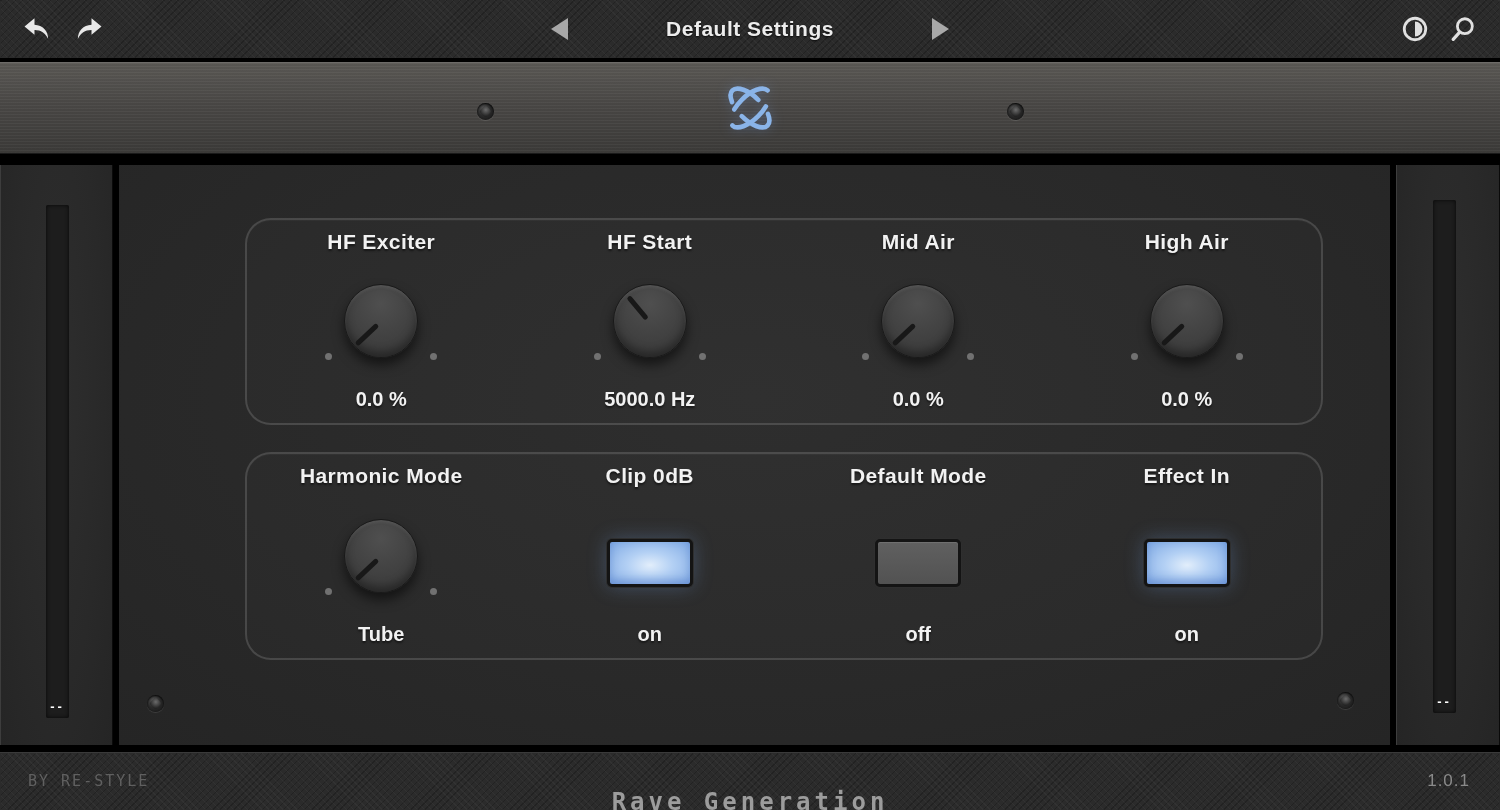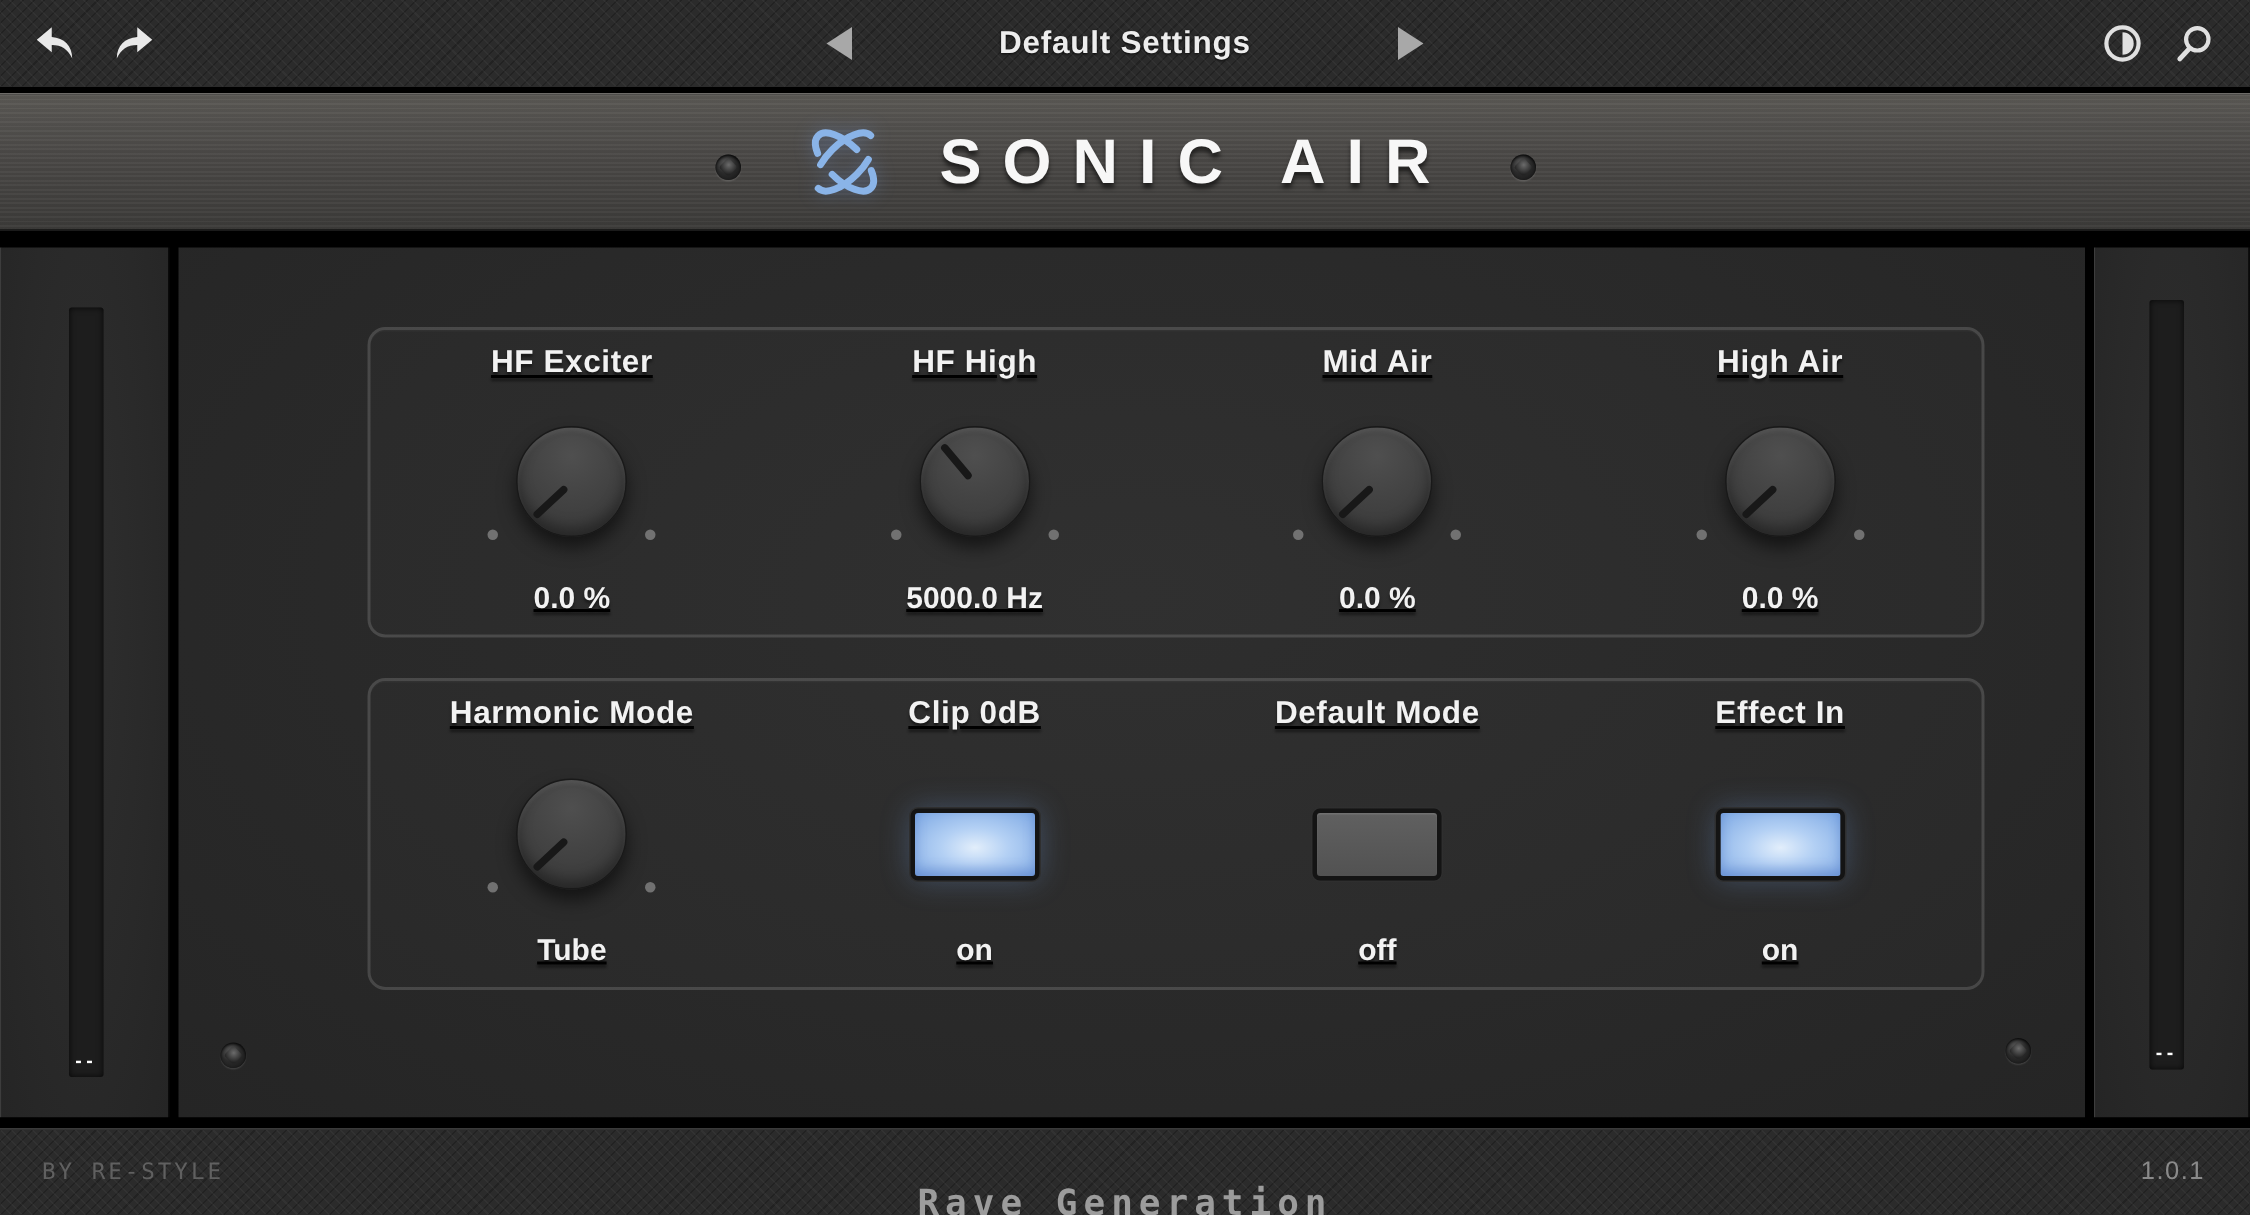--- a/index.html
+++ b/index.html
@@ -57,24 +57,24 @@
 
   .meter-track { position:absolute; width:23px; background:#1d1d1d; border-radius:2px;
     box-shadow:inset 0 0 4px rgba(0,0,0,0.8); }
   .mt-left  { left:45px; top:40px;  height:513px; }
   .mt-right { left:36px; top:35px;  height:513px; }
   .meter-val { position:absolute; bottom:4px; left:0; width:100%; text-align:center;
     color:#ffffff; font-size:13px; font-weight:bold; letter-spacing:3px; }
 
   
   .group { position:absolute; left:126px; width:1078px; height:207px;
-    border:2px solid rgba(150,150,150,0.28); border-radius:12px;
+    border:2px solid rgba(150,150,150,0.28); border-radius:26px;
     background:rgba(255,255,255,0.012);
     box-shadow:inset 0 1px 0 rgba(255,255,255,0.03);
-    display:flex;text-decoration:underline; }
+    display:flex; }
   .group1 { top:53px; }
   .group2 { top:287px; height:208px; }
   .ctl { flex:1 1 0; display:flex; flex-direction:column; align-items:center; }
   .ctl-label { margin-top:10px; color:#f2f2f2; font-size:21px; font-weight:bold;
     letter-spacing:0.4px; text-shadow:0 2px 2px rgba(0,0,0,0.5); white-space:nowrap; }
   .ctl-mid { flex:1 1 auto; display:flex; align-items:center; justify-content:center; }
   .ctl-value { margin-bottom:12px; color:#f2f2f2; font-size:20px; font-weight:bold;
     text-shadow:0 2px 2px rgba(0,0,0,0.5); }
 
   .knob-wrap { position:relative; width:164px; height:100px;
@@ -149,21 +149,20 @@
   <div class="header">
     <div class="screw" style="left:477px; top:40px;"></div>
     <div class="screw" style="left:1007px; top:40px;"></div>
     <div class="brand">
       <svg class="logo" viewBox="0 0 40 40">
         <g fill="none" stroke="#8ab4e8" stroke-width="3" stroke-linecap="round">
           <ellipse cx="20" cy="20" rx="16" ry="7.5" transform="rotate(45 20 20)" stroke-dasharray="27 11" stroke-dashoffset="8"></ellipse>
           <ellipse cx="20" cy="20" rx="16" ry="7.5" transform="rotate(-45 20 20)" stroke-dasharray="27 11" stroke-dashoffset="27"></ellipse>
         </g>
       </svg>
-      <div class="title">SONIC AIR</div>
     </div>
   </div>
   <div class="sep" style="top:154px;height:11px;"></div>
 
   <div class="main">
 
     <div class="rail rail-left leather">
       <div class="meter-track mt-left">
         <div class="meter-val">--</div>
       </div>
@@ -181,21 +180,21 @@
             <div class="dot dot-min"></div>
             <div class="dot dot-max"></div>
             <div class="knob">
               <div class="pointer" style="transform: rotate(-133deg);"></div>
             </div>
           </div>
             </div>
           <div class="ctl-value">0.0 %</div>
         </div>
         <div class="ctl">
-          <div class="ctl-label">HF High</div>
+          <div class="ctl-label">HF Start</div>
           <div class="ctl-mid">
               <div class="knob-wrap">
             <div class="dot dot-min"></div>
             <div class="dot dot-max"></div>
             <div class="knob">
               <div class="pointer" style="transform: rotate(-40deg);"></div>
             </div>
           </div>
             </div>
           <div class="ctl-value">5000.0 Hz</div>

